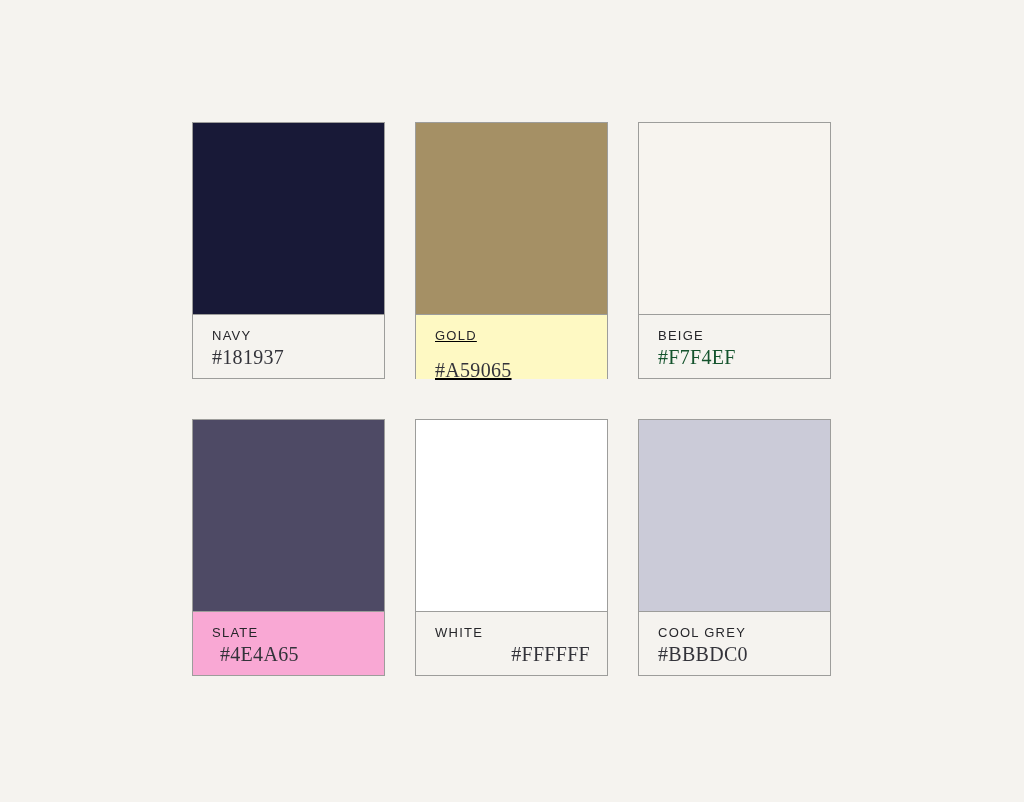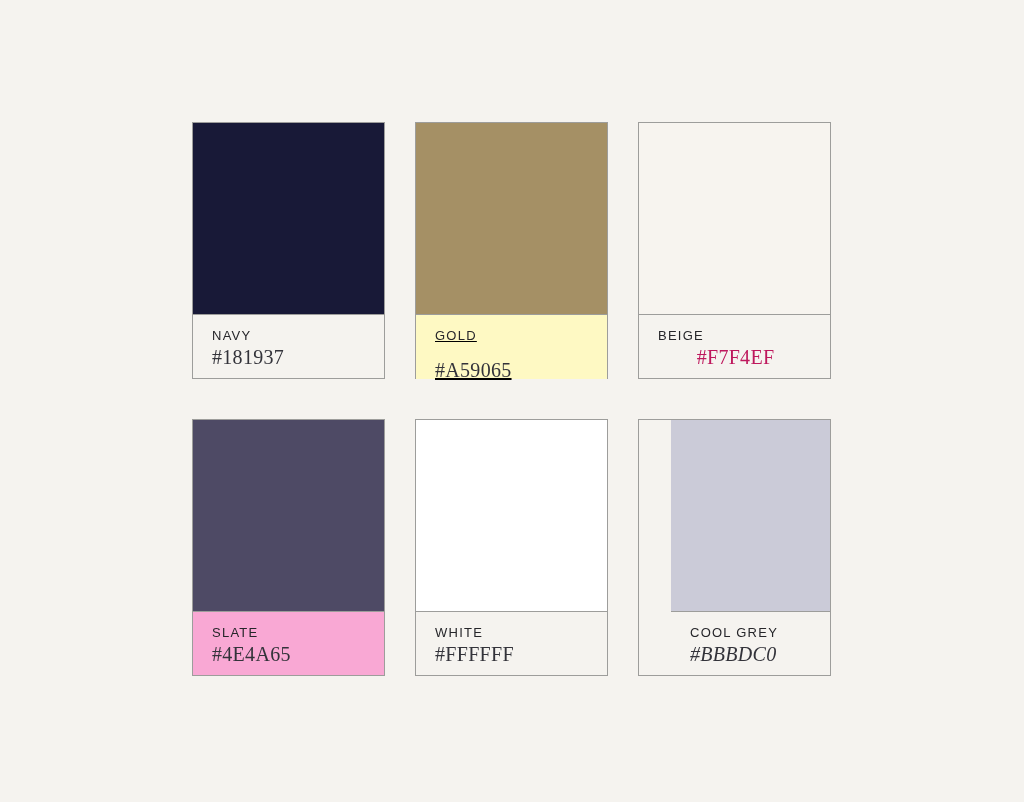--- a/index.html
+++ b/index.html
@@ -101,42 +101,42 @@
       <div class="swatch-info" style="background-color: #fef9c3; text-decoration: underline;">
         <span class="swatch-name" style="color: rgb(38, 38, 42);">GOLD</span>
         <span class="swatch-hex" style="color: rgb(51, 51, 58); margin-top: 18px;">#A59065</span>
       </div>
     </div>
 
     <div class="swatch-card" style="background-color: rgb(245, 243, 239); border-color: rgb(157, 157, 155);">
       <div class="swatch-color" style="background-color: rgb(247, 244, 239); border-bottom-color: rgb(157, 157, 155);"></div>
       <div class="swatch-info" style="background-color: rgb(245, 243, 239);">
         <span class="swatch-name" style="color: rgb(38, 38, 42);">BEIGE</span>
-        <span class="swatch-hex" style="color: #be185d; text-align: center;">#F7F4EF</span>
+        <span class="swatch-hex" style="color: #14532d;">#F7F4EF</span>
       </div>
     </div>
 
     <div class="swatch-card" style="background-color: rgb(245, 243, 239); border-color: rgb(157, 157, 155);">
       <div class="swatch-color" style="background-color: rgb(78, 74, 101); border-bottom-color: rgb(157, 157, 155);"></div>
       <div class="swatch-info" style="background-color: #f9a8d4;">
         <span class="swatch-name" style="color: rgb(38, 38, 42);">SLATE</span>
-        <span class="swatch-hex" style="color: rgb(51, 51, 58);">#4E4A65</span>
+        <span class="swatch-hex" style="color: rgb(51, 51, 58); margin-left: 8px;">#4E4A65</span>
       </div>
     </div>
 
     <div class="swatch-card" style="background-color: #5eead4; border-color: rgb(157, 157, 155);">
       <div class="swatch-color" style="background-color: rgb(255, 255, 255); border-bottom-color: rgb(157, 157, 155);"></div>
       <div class="swatch-info" style="background-color: rgb(245, 243, 239);">
         <span class="swatch-name" style="color: rgb(38, 38, 42);">WHITE</span>
-        <span class="swatch-hex" style="color: rgb(51, 51, 58);">#FFFFFF</span>
+        <span class="swatch-hex" style="color: rgb(51, 51, 58); text-align: right;">#FFFFFF</span>
       </div>
     </div>
 
-    <div class="swatch-card" style="background-color: rgb(245, 243, 239); border-color: rgb(157, 157, 155); padding-left: 32px;">
+    <div class="swatch-card" style="background-color: rgb(245, 243, 239); border-color: rgb(157, 157, 155);">
       <div class="swatch-color" style="background-color: rgb(203, 203, 216); border-bottom-color: rgb(157, 157, 155);"></div>
       <div class="swatch-info" style="background-color: rgb(245, 243, 239);">
         <span class="swatch-name" style="color: rgb(38, 38, 42);">COOL GREY</span>
-        <span class="swatch-hex" style="color: rgb(51, 51, 58); font-style: italic;">#BBBDC0</span>
+        <span class="swatch-hex" style="color: rgb(51, 51, 58);">#BBBDC0</span>
       </div>
     </div>
 
   </div>
 </div>
 
 </body></html>

